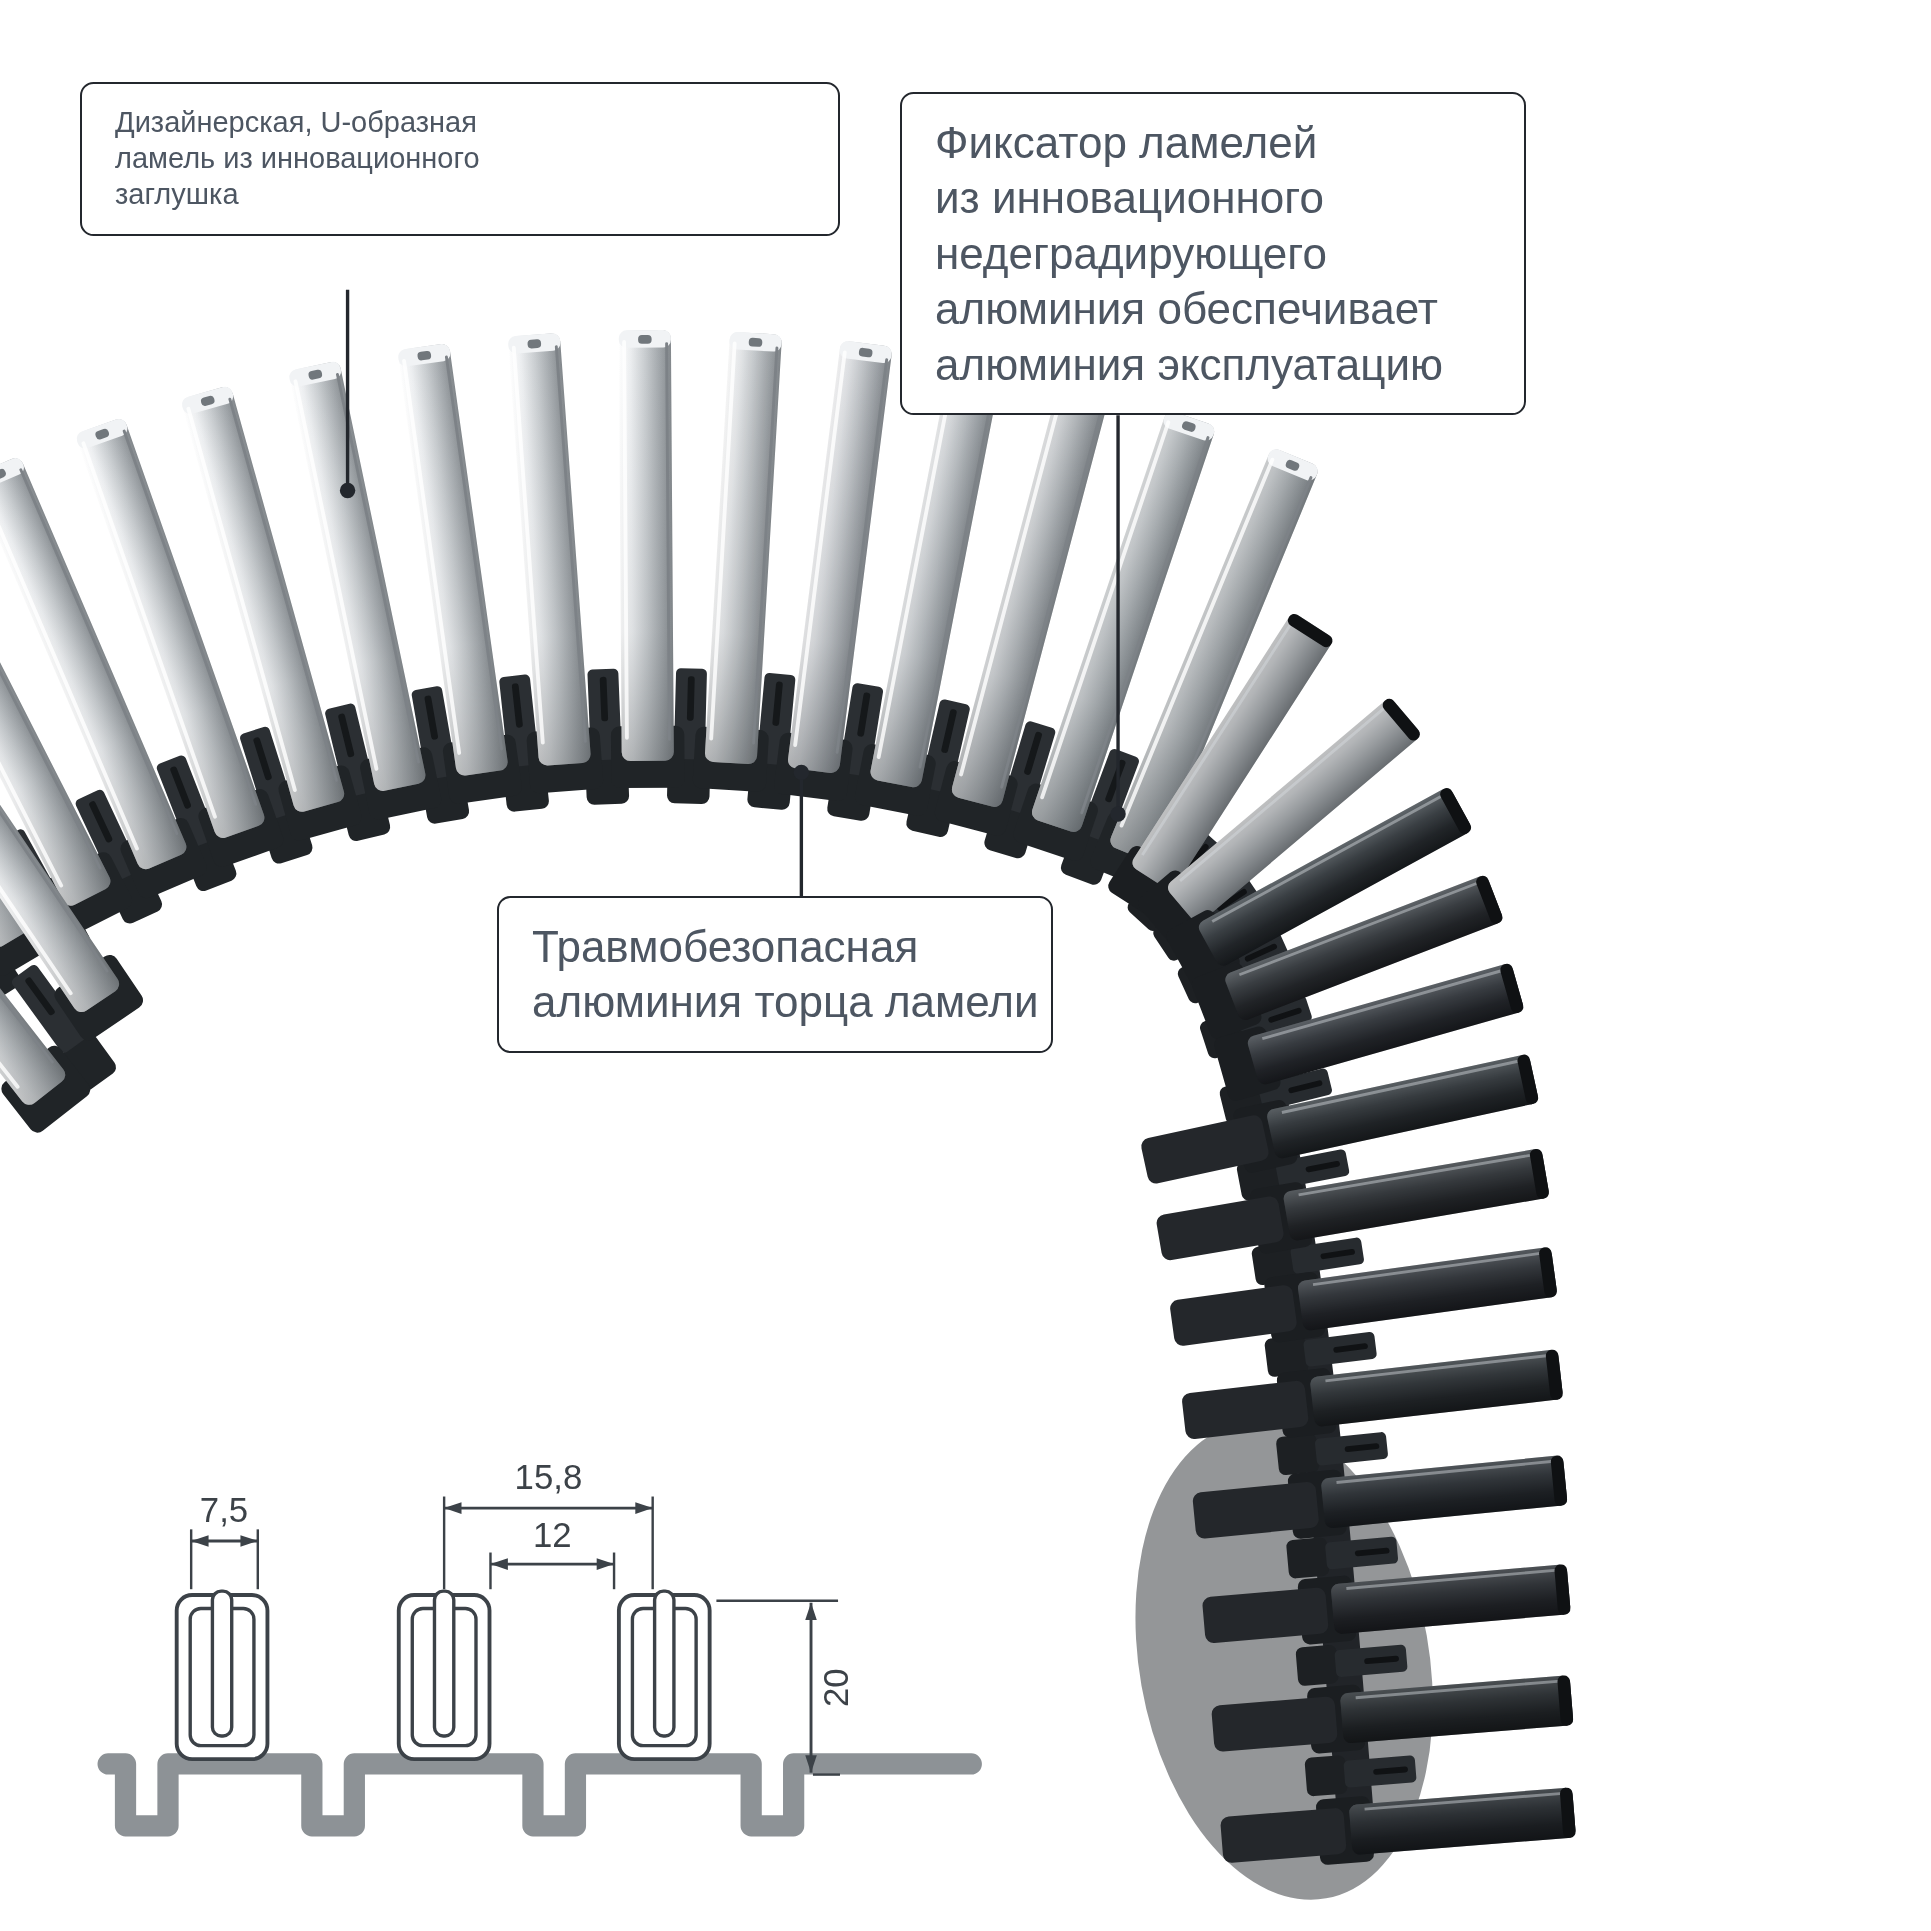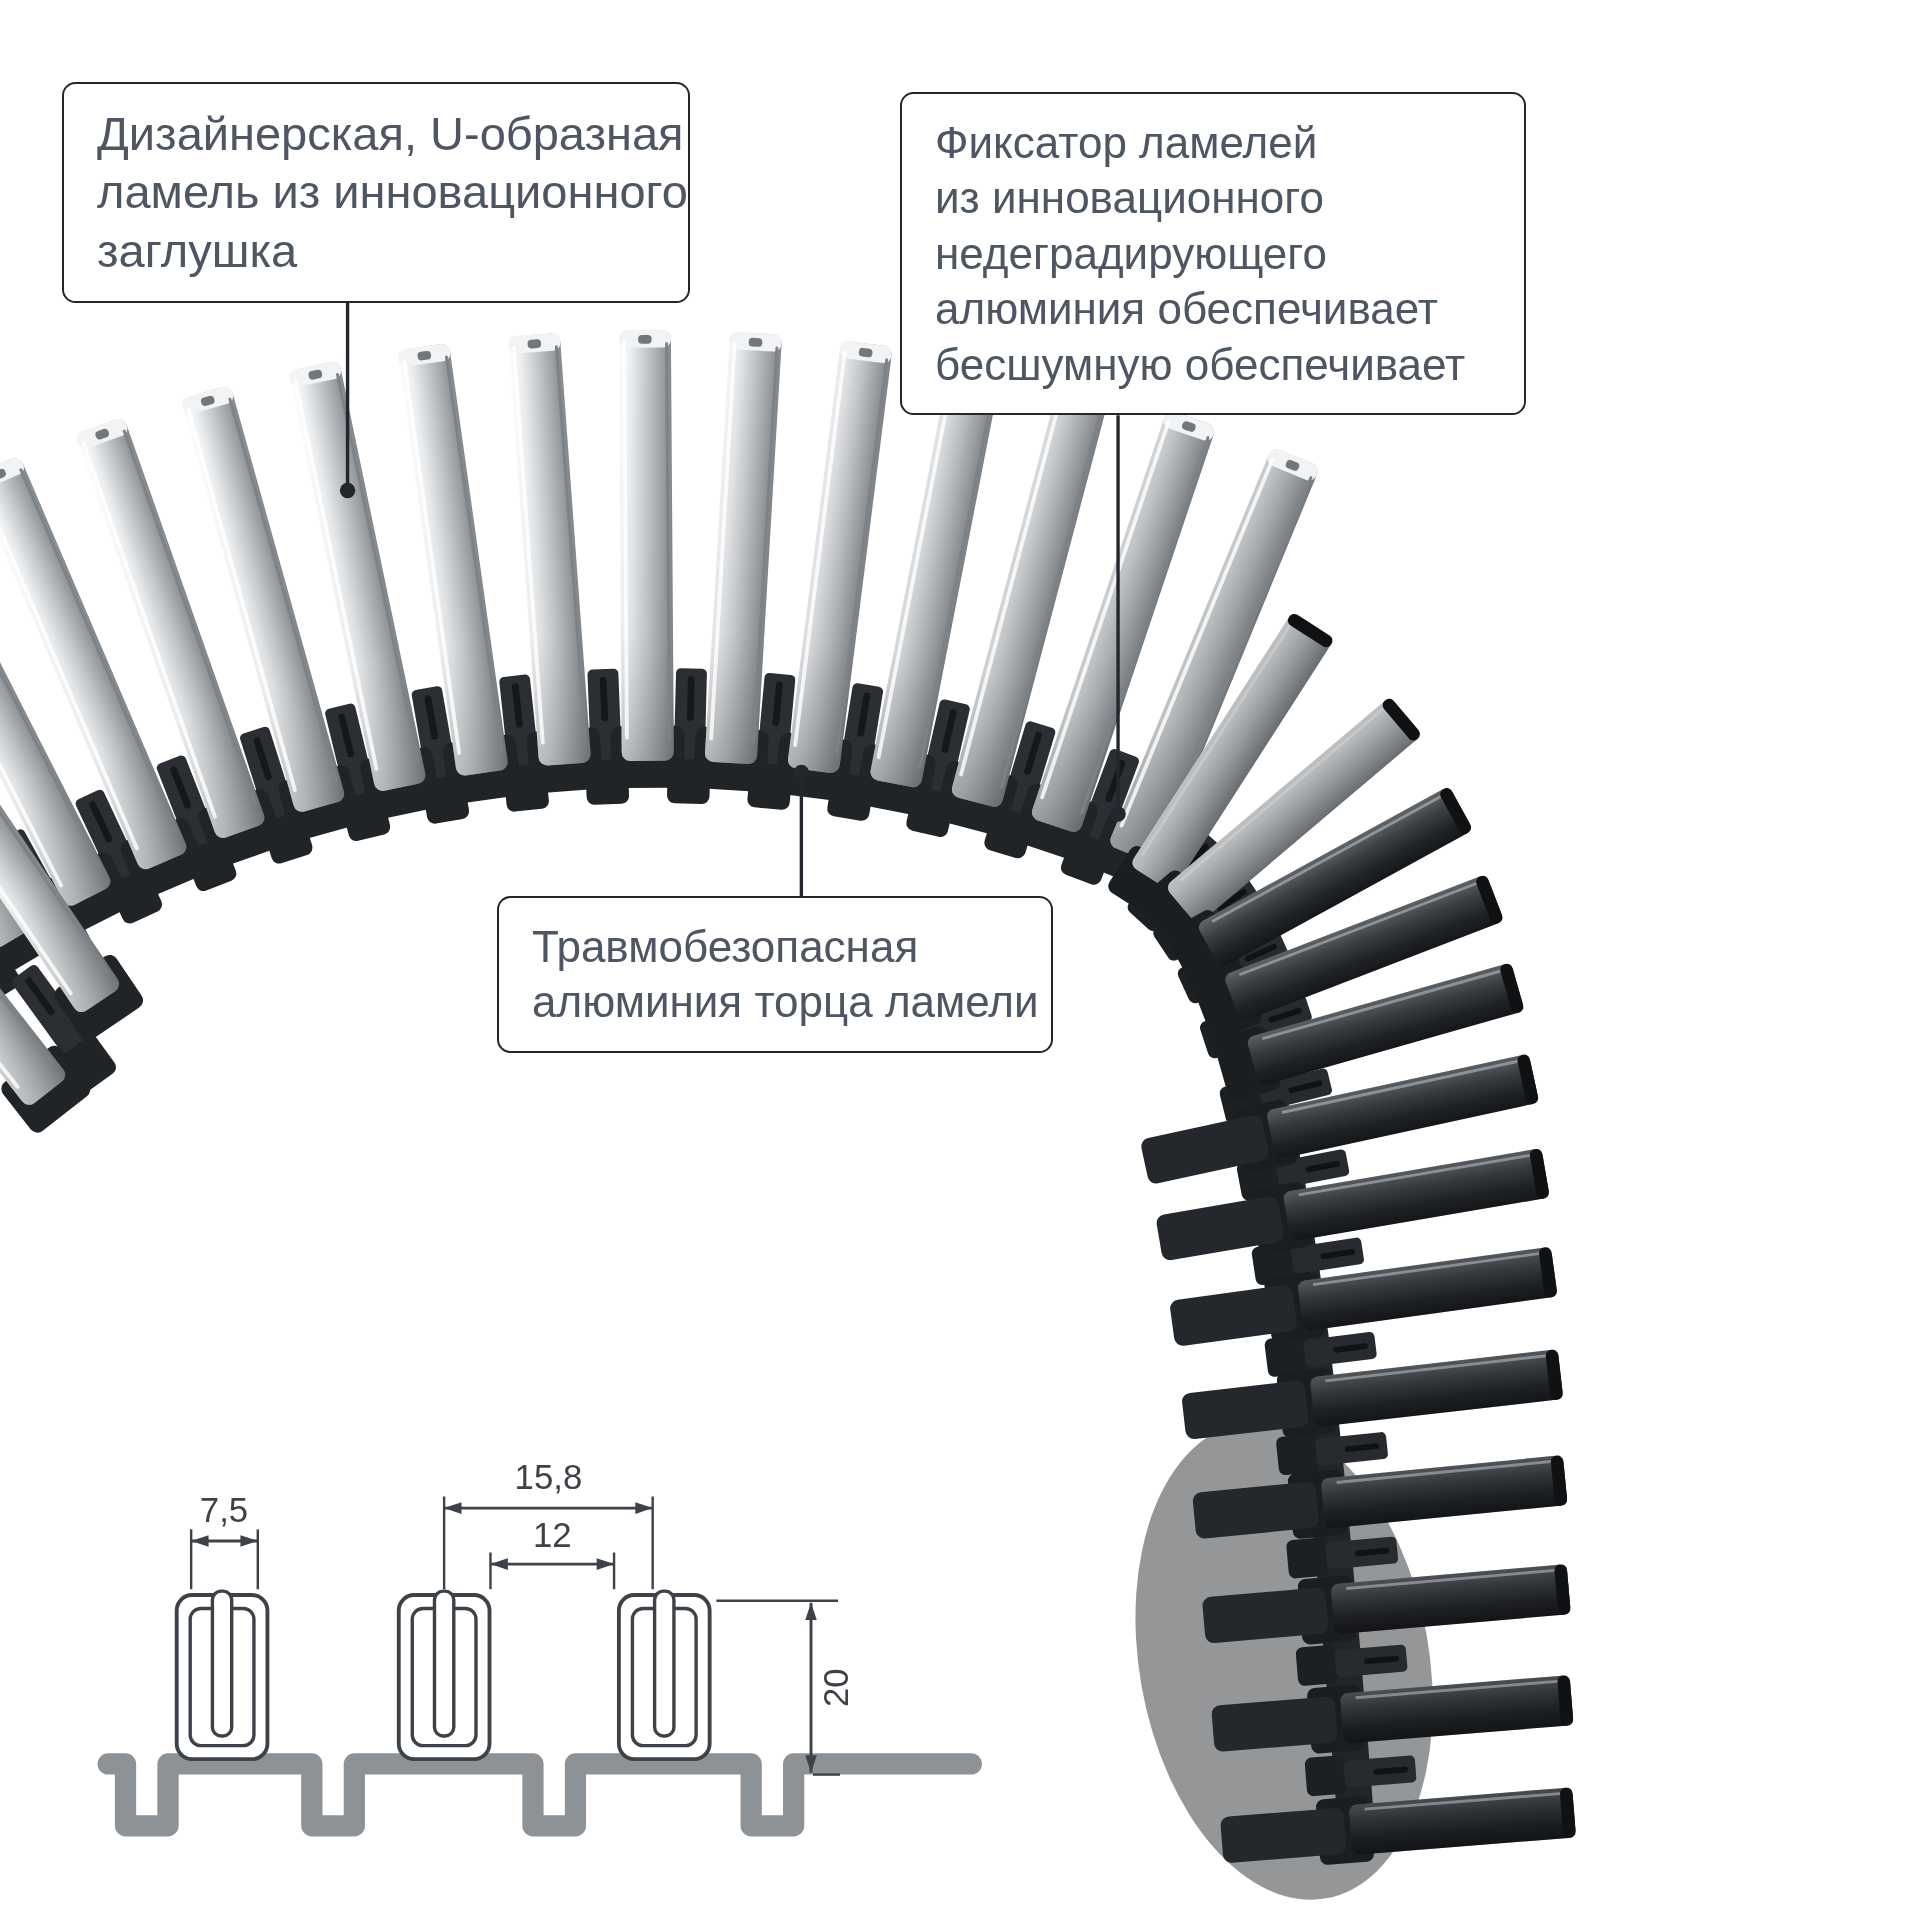--- a/index.html
+++ b/index.html
@@ -3,21 +3,21 @@
 <meta charset="utf-8">
 <style>
   *{box-sizing:border-box}
   html,body{margin:0;padding:0;width:1931px;height:1931px;background:#ffffff;
     font-family:"Liberation Sans", sans-serif;}
   #stage{position:relative;width:1931px;height:1931px;overflow:hidden;background:#fff;}
   #scene{position:absolute;left:0;top:0;}
   .callout{position:absolute;background:#ffffff;border:2.9px solid #23272d;border-radius:13.5px;
     padding:21px 33px;color:#4d5662;}
   .callout .ln{white-space:nowrap;}
-  #callout-1{left:62px;top:82px;width:628px;font-size:47px;line-height:1.24;}
+  #callout-1{left:80px;top:82px;width:760px;font-size:29px;line-height:1.24;}
   #callout-2{left:900px;top:92px;width:626px;font-size:44px;line-height:1.26;}
   #callout-3{left:497px;top:896px;width:556px;font-size:44px;line-height:1.26;}
   .leader{stroke:#23272d;stroke-width:3.5;}
   .ext{stroke:#3c4248;stroke-width:2.5;}
   .dim{stroke:#3c4248;stroke-width:3;}
   .dimtext{font-size:36px;fill:#3c4248;}
 </style>
 </head>
 <body>
 
@@ -560,21 +560,21 @@
     <div class="ln">Дизайнерская, U-образная</div>
     <div class="ln">ламель из инновационного</div>
     <div class="ln">заглушка</div>
   </div>
 
   <div class="callout" id="callout-2">
     <div class="ln">Фиксатор ламелей</div>
     <div class="ln">из инновационного</div>
     <div class="ln">недеградирующего</div>
     <div class="ln">алюминия обеспечивает</div>
-    <div class="ln">бесшумную обеспечивает</div>
+    <div class="ln">алюминия эксплуатацию</div>
   </div>
 
   <div class="callout" id="callout-3">
     <div class="ln">Травмобезопасная</div>
     <div class="ln">алюминия торца ламели</div>
   </div>
 
 </div>
 
 

